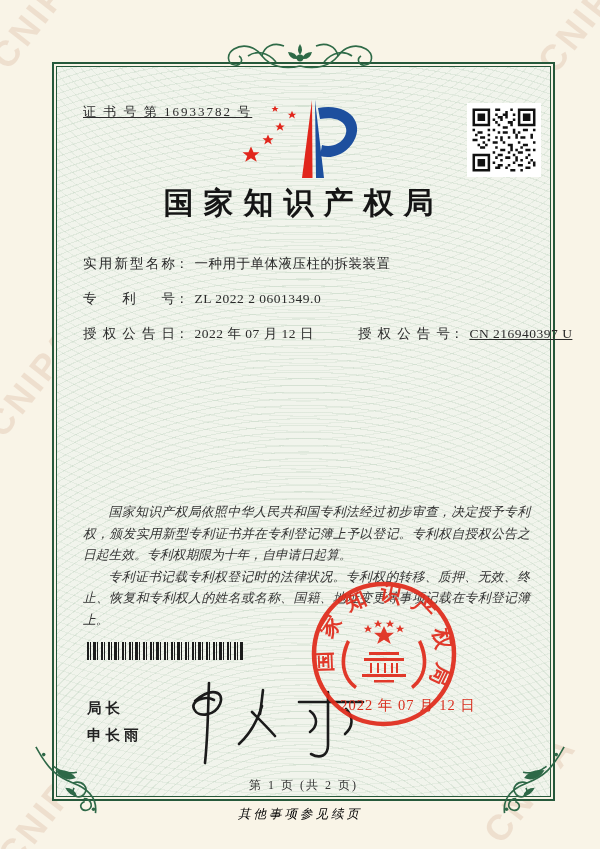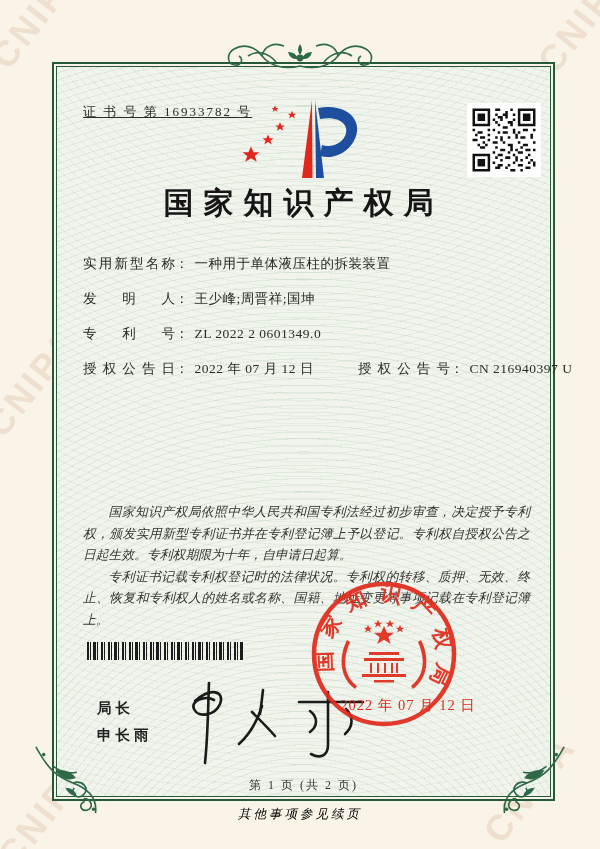--- a/index.html
+++ b/index.html
@@ -30,36 +30,36 @@
 
   .title{position:absolute;left:0;right:0;top:116px;text-align:center;
       font-size:30px;font-weight:700;letter-spacing:10px;color:#151515;}
 
   .fields{position:absolute;left:26px;right:20px;top:188px;font-size:13.5px;color:#2a2a2a;}
   .frow{height:19px;margin-bottom:16px;white-space:nowrap;}
   .frow.f1{}
   .flabel{display:inline-block;width:92px;text-align:justify;text-align-last:justify;vertical-align:top;}
   .fcolon{display:inline-block;margin-right:6px;}
   .fvalue{letter-spacing:.5px;}
-  .gsec{margin-left:44px;}
+  .gsec{margin-left:44px;text-decoration:underline;}
 
   .paras{position:absolute;left:26px;right:20px;top:435px;font-size:12.8px;
       line-height:21.5px;color:#333;text-align:justify;font-style:italic;}
   .paras p{margin:0;text-indent:2em;}
 
   .barcode{position:absolute;left:30px;top:575px;width:156px;height:18px;
       background:repeating-linear-gradient(90deg,
         #1c1c1c 0 2px,rgba(0,0,0,0) 2px 3px,
         #1c1c1c 3px 4px,rgba(0,0,0,0) 4px 6px,
         #1c1c1c 6px 9px,rgba(0,0,0,0) 9px 10px,
         #1c1c1c 10px 11px,rgba(0,0,0,0) 11px 14px,
         #1c1c1c 14px 16px,rgba(0,0,0,0) 16px 17px,
         #1c1c1c 17px 18px,rgba(0,0,0,0) 18px 21px);}
 
-  .signer{position:absolute;left:40px;top:628px;font-family:"Liberation Sans","DejaVu Sans",sans-serif;
+  .signer{position:absolute;left:30px;top:628px;font-family:"Liberation Sans","DejaVu Sans",sans-serif;
       font-weight:700;font-size:14.5px;letter-spacing:4px;color:#222;line-height:27px;}
   .sig-svg{position:absolute;left:108px;top:610px;width:220px;height:102px;}
 
   .seal{position:absolute;left:296px;top:566px;width:176px;height:176px;opacity:.93;z-index:5;}
   .seal-date{position:absolute;left:310px;top:696px;width:196px;text-align:center;
       font-size:14.5px;letter-spacing:1px;color:#d92f1f;z-index:6;white-space:nowrap;}
 
   .page-info{position:absolute;left:0;right:0;top:710px;text-align:center;
       font-size:12px;letter-spacing:2px;color:#333;}
 
@@ -122,23 +122,20 @@
              M8 21h1v1h-1z M10 22h2v1h-2z M14 22h1v1h-1z M16 21h1v1h-1z M18 22h2v1h-2z M22 21h1v1h-1z M24 21h1v2h-1z M9 23h2v1h-2z M13 23h1v1h-1z M15 24h2v1h-2z M19 24h1v1h-1z M21 23h2v1h-2z"></path>
           </g>
         </svg>
       </div>
 
       <div class="title">国家知识产权局</div>
 
       <div class="fields">
         <div class="frow f1">
           <span class="flabel">实用新型名称</span><span class="fcolon">：</span><span class="fvalue">一种用于单体液压柱的拆装装置</span>
-        </div>
-        <div class="frow">
-          <span class="flabel">发明人</span><span class="fcolon">：</span><span class="fvalue">王少峰;周晋祥;国坤</span>
         </div>
         <div class="frow">
           <span class="flabel">专利号</span><span class="fcolon">：</span><span class="fvalue">ZL 2022 2 0601349.0</span>
         </div>
         <div class="frow">
           <span class="flabel">授权公告日</span><span class="fcolon">：</span><span class="fvalue">2022 年 07 月 12 日</span><span class="gsec"><span class="flabel">授权公告号</span><span class="fcolon">：</span><span class="fvalue">CN 216940397 U</span></span>
         </div>
       </div>
 
       <div class="paras">

